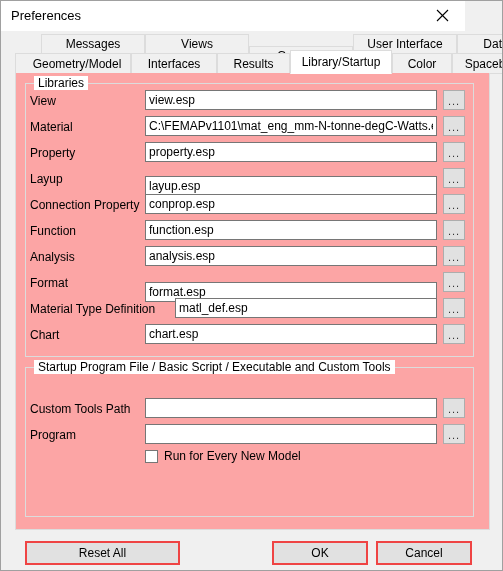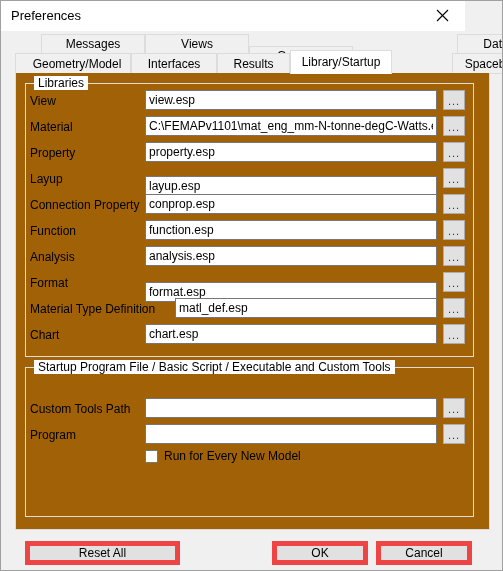--- a/index.html
+++ b/index.html
@@ -83,21 +83,21 @@
     top: 16px;
   }
 
   
   #tabpage {
     position: absolute;
     left: 14px;
     top: 72px;
     width: 475px;
     height: 457px;
-    background: #a16207;
+    background: #fca5a5;
     border: 1px solid #dcdcdc;
     border-top: none;
     box-sizing: border-box;
   }
 
   
   .groupbox {
     position: absolute;
     box-sizing: border-box;
     border: 1px solid #dcdcdc;
@@ -162,21 +162,21 @@
     font-size: 12px;
     color: #000;
     white-space: nowrap;
   }
 
   
   .dlg-button {
     position: absolute;
     box-sizing: border-box;
     height: 24px;
-    border: 5px solid #ef4444;
+    border: 2px solid #ef4444;
     background: #e1e1e1;
     font-family: "Liberation Sans", sans-serif;
     font-size: 12px;
     color: #000;
     display: flex;
     align-items: center;
     justify-content: center;
     cursor: default;
     white-space: nowrap;
   }
@@ -194,26 +194,28 @@
         <line x1="12" y1="1" x2="1" y2="12" stroke="#000" stroke-width="1.1"></line>
       </svg>
     </div>
   </div>
 
   <div id="tabstrip">
 
     <div class="tab row1" style="left:26px;width:104px;">Messages</div>
     <div class="tab row1" style="left:130px;width:104px;">Views</div>
     <div class="tab row1" style="left:234px;width:104px;margin-top:12px;">Graphics</div>
+    <div class="tab row1" style="left:338px;width:104px;">User Interface</div>
     <div class="tab row1" style="left:442px;width:104px;">Database</div>
 
     <div class="tab row2" style="left:0px;width:116px;padding-left:8px;">Geometry/Model</div>
     <div class="tab row2" style="left:116px;width:86px;">Interfaces</div>
     <div class="tab row2" style="left:202px;width:73px;">Results</div>
     <div class="tab row2 selected" style="left:275px;width:102px;">Library/Startup</div>
+    <div class="tab row2" style="left:377px;width:60px;">Color</div>
     <div class="tab row2" style="left:437px;width:78px;">Spaceball</div>
   </div>
 
   <div id="tabpage">
 
     <div class="groupbox" style="left:9px; top:10px; width:449px; height:274px;">
       <div class="group-title">Libraries</div>
     </div>
 
     <div class="groupbox" style="left:9px; top:294px; width:449px; height:150px;">

